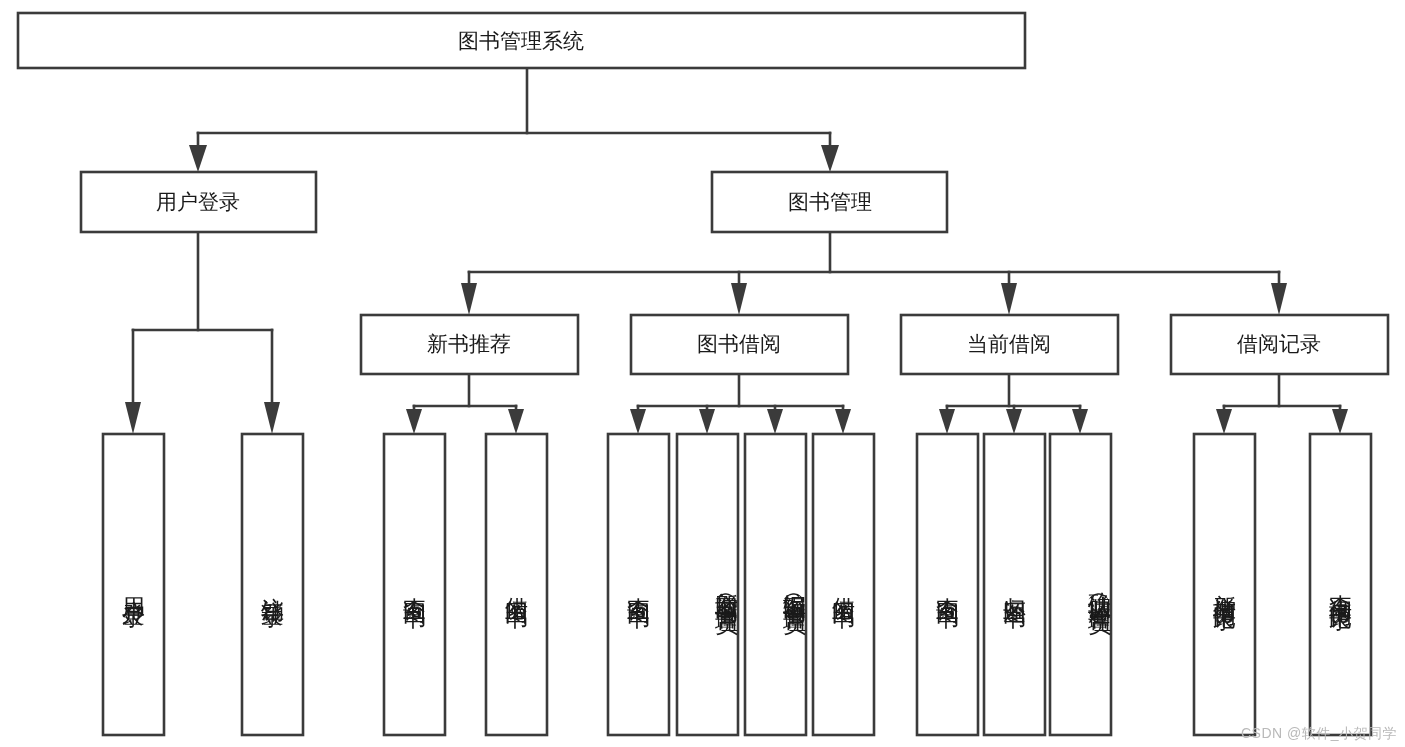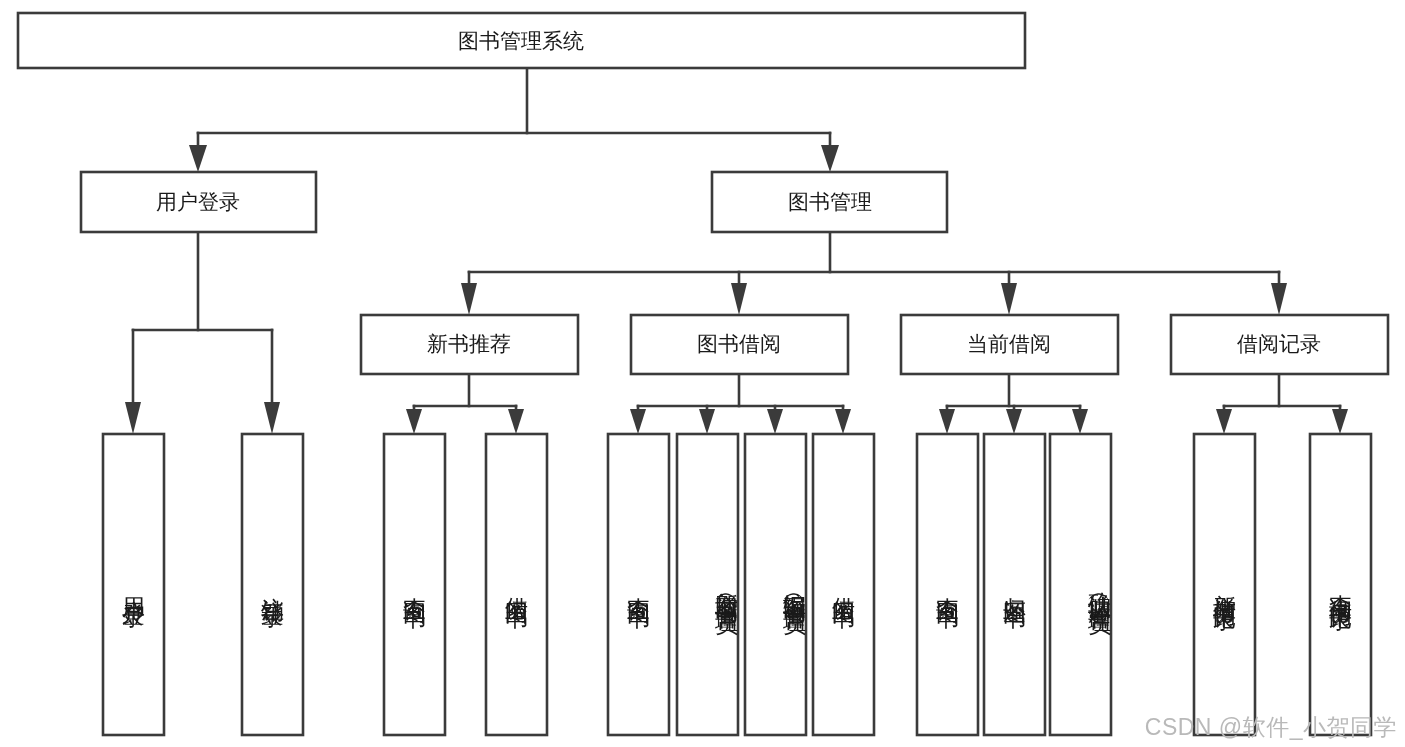--- a/index.html
+++ b/index.html
@@ -61,21 +61,21 @@
     display: flex;
     align-items: center;
     justify-content: center;
     pointer-events: none;
   }
   .watermark {
     position: absolute;
     right: 8px;
     bottom: 4px;
     font-family: "Liberation Sans", "DejaVu Sans", sans-serif;
-    font-size: 23px;
+    font-size: 14px;
     color: #b9b9b9;
     letter-spacing: 0.5px;
     white-space: nowrap;
   }
 </style>
 </head>
 <body>
 
 <div id="diagram-root">
 

